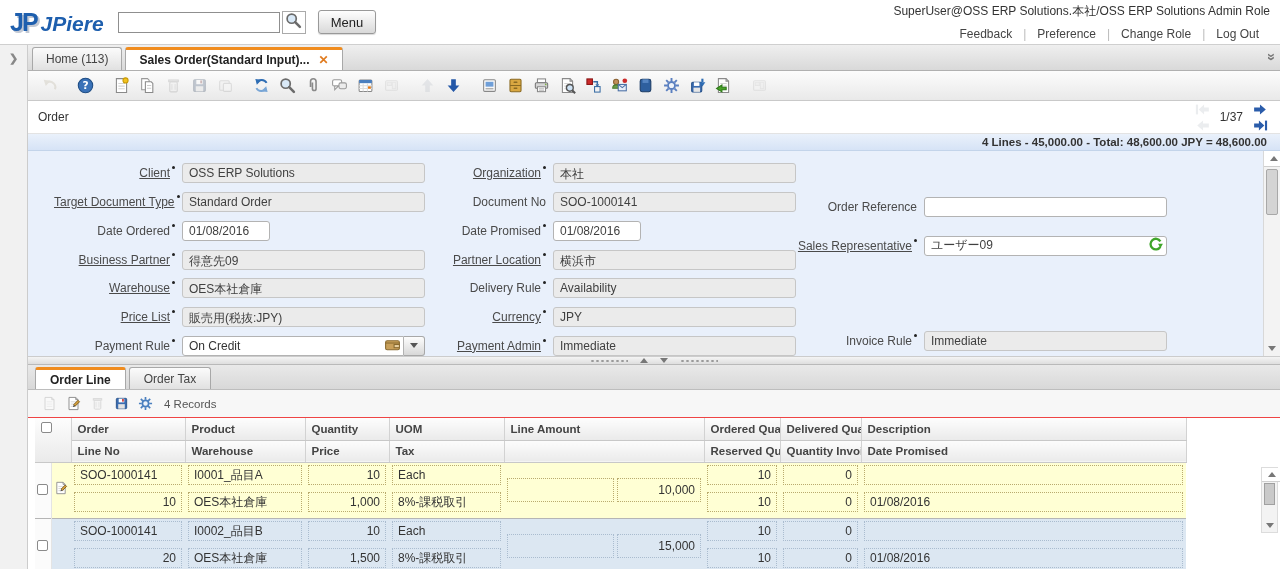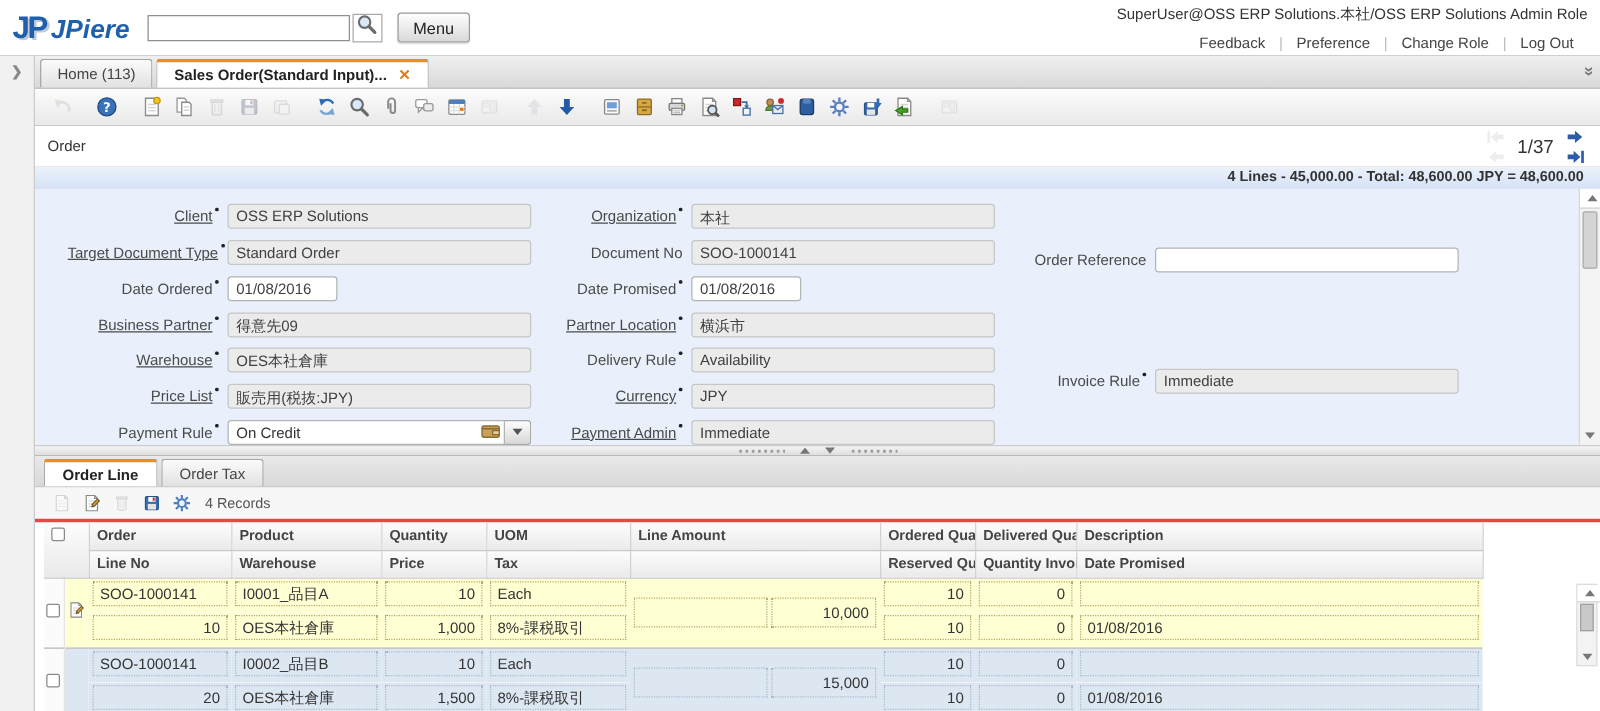--- a/index.html
+++ b/index.html
@@ -31,21 +31,21 @@
   
   .toolbar{flex:0 0 30px;background:linear-gradient(#fcfcfc,#e9e9e9);border-bottom:1px solid #c9c9c9;display:flex;align-items:center;padding-left:8px}
   .tbi{width:26px;height:24px;display:flex;align-items:center;justify-content:center;cursor:pointer}
   .tbi.gap{margin-left:10px}
   .dis{opacity:.32;filter:grayscale(60%);cursor:default}
   
   .titlerow{flex:0 0 22px;display:flex;align-items:center;padding:0 10px;border-bottom:1px solid #e3e3e3;background:#fff}
   .wtitle{font-size:12px;color:#333}
   .recnav{margin-left:auto;display:flex;align-items:center;gap:3px}
   .nvi{width:19px;height:16px;display:flex;align-items:center;justify-content:center;cursor:pointer}
-  .recpos{font-size:15px;color:#333;margin:0 5px}
+  .recpos{font-size:12px;color:#333;margin:0 5px}
   
   .statusbar{flex:0 0 17px;background:linear-gradient(#eaf1fb,#d6e3f6);border-bottom:1px solid #c3d4ea;display:flex;align-items:center;justify-content:flex-end;padding-right:13px;font-size:11.5px;font-weight:bold;color:#333}
   
   .formarea{flex:0 0 205px;background:#e9f0fb;position:relative;padding:12px 0 0 26px;display:flex;overflow:hidden}
   .fcol{display:flex;flex-direction:column;gap:8px}
   .frow{display:flex;align-items:center;height:33px}
   .flabel{width:128px;text-align:right;padding-right:7px;font-size:12px;color:#4a4a4a;white-space:nowrap;overflow:hidden}
   .flabel.link{text-decoration:underline;cursor:pointer}
   .mand::after{content:"";display:inline-block;width:3px;height:3px;border-radius:50%;background:#222;margin:0 0 8px 2px}
   .fval{height:20px;border:1px solid #c6c6c6;border-radius:3px;padding:2px 6px;font-size:12px;color:#404040;background:#ebebeb;white-space:nowrap;overflow:hidden}
@@ -63,21 +63,21 @@
   .vscroll .sb{position:absolute;left:0;right:0;height:16px;display:flex;align-items:center;justify-content:center;cursor:pointer}
   .vscroll .sb.top{top:0}.vscroll .sb.bot{bottom:0}
   .vthumb{position:absolute;left:2px;right:2px;top:18px;height:46px;background:#d4d4d4;border:1px solid #a8a8a8;border-radius:2px;cursor:pointer}
   
   .splitter{flex:0 0 9px;background:linear-gradient(#f4f4f4,#dedede);border-top:1px solid #ccc;border-bottom:1px solid #b9b9b9;display:flex;align-items:center;justify-content:center;gap:12px;cursor:row-resize}
   .grip{width:38px;height:4px;background-image:radial-gradient(circle,#9a9a9a 1px,transparent 1.4px);background-size:5px 4px}
   
   .dtabs{flex:0 0 25px;background:linear-gradient(#e9e9e9,#d8d8d8);border-bottom:1px solid #bdbdbd;display:flex;align-items:flex-end;padding-left:7px}
   .dtab{height:22px;display:flex;align-items:center;padding:0 14px;margin-right:3px;border:1px solid #a8a8a8;border-bottom:none;border-radius:3px 3px 0 0;background:linear-gradient(#fbfbfb,#e1e1e1);font-size:12px;color:#444;cursor:pointer}
   .dtab.active{background:#fff;border-top:3px solid #f08c1e;font-weight:bold;color:#222}
-  .dtoolbar{flex:0 0 28px;background:#f7f7f7;display:flex;align-items:center;padding-left:9px;border-bottom:3px solid #ef4444}
+  .dtoolbar{flex:0 0 28px;background:#f7f7f7;display:flex;align-items:center;padding-left:9px;border-bottom:1px solid #ef4444}
   .gbi{width:24px;height:20px;display:flex;align-items:center;justify-content:center;cursor:pointer}
   .gbi svg{width:15px;height:15px}
   .records{font-size:11.5px;color:#555;margin-left:7px}
   .dbody{flex:1;background:#fff;position:relative;overflow:hidden}
   table.grid{border-collapse:collapse;table-layout:fixed;width:1151px;margin-left:7px}
   .grid th{background:linear-gradient(#fdfdfd,#eaeaea);border-right:1px solid #d2d2d2;border-bottom:1px solid #c8c8c8;font-weight:bold;font-size:11.5px;color:#444;text-align:left;padding:3px 6px;white-space:nowrap;overflow:hidden;height:22px}
   .grid thead tr{height:22px}
   .grid tbody tr{height:28px}
   .grid td{padding:0;vertical-align:top;overflow:hidden}
   .hsel{text-align:center;vertical-align:top;padding-top:4px!important}
@@ -442,20 +442,30 @@
           <div class="frow">
               <span class="flabel link mand">Payment Admin</span>
               <span class="fval w-full">Immediate</span>
             </div>
         </div>
         <div class="fcol">
           <div class="frow" style="margin-top:28px">
               <span class="flabel">Order Reference</span>
               <span class="fval rw w-full"></span>
             </div>
+          <div class="frow">
+              <span class="flabel link mand">Sales Representative</span>
+            <span class="fval rw w-full has-ico">
+              <span>ユーザー09</span>
+              <span><svg width="17" height="17" viewBox="0 0 16 16" xmlns="http://www.w3.org/2000/svg">
+                    <path d="M12.6 10.2A5 5 0 1 1 12.6 5" fill="none" stroke="#3fa52a" stroke-width="2.2"></path>
+                    <polygon points="15,7.4 10.4,7.4 12.7,11.4" fill="#3fa52a"></polygon>
+                  </svg></span>
+            </span>
+          </div>
           <div class="frow" style="margin-top:56px">
               <span class="flabel mand">Invoice Rule</span>
               <span class="fval w-full">Immediate</span>
             </div>
         </div>
         <div class="vscroll">
           <span class="sb top">
               <span class="tri-up-s"></span>
             </span>
           <span class="vthumb"></span>

